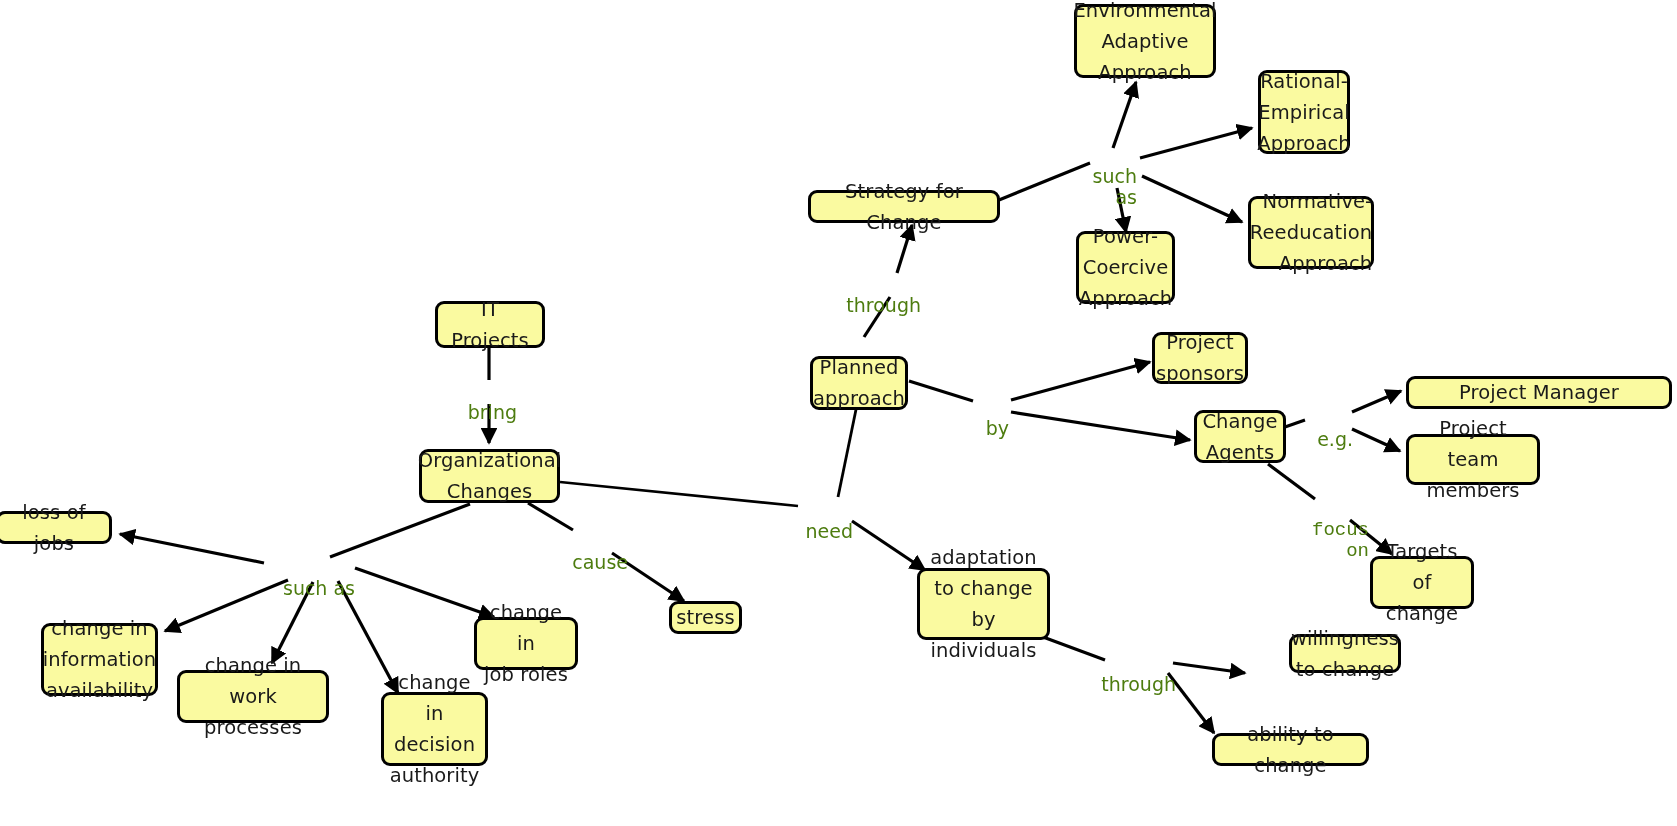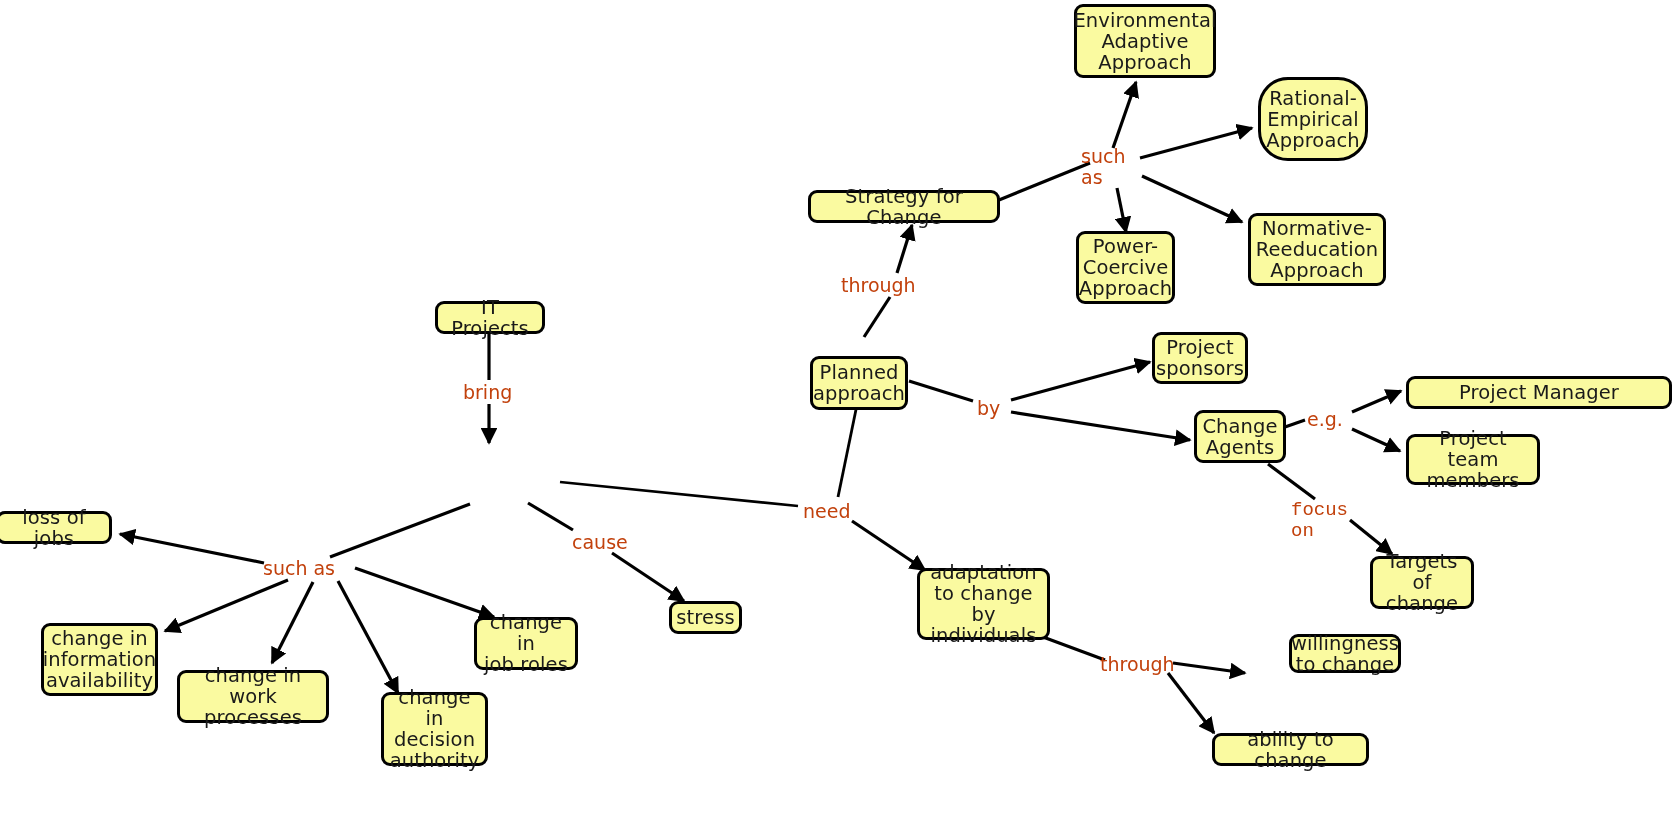--- a/index.html
+++ b/index.html
@@ -30,35 +30,36 @@
     box-sizing: border-box;
     display: flex;
     align-items: center;
     justify-content: center;
     text-align: center;
     background: #fafaa0;
     border: 3px solid #000000;
     border-radius: 9px;
     color: #1a1a1a;
     font-size: 19.5px;
-    line-height: 21px;
+    line-height: 31px;
     letter-spacing: 0.1px;
     white-space: pre-line;
     padding: 10px 7px;
     z-index: 5;
   }
   .link-label {
     position: absolute;
-    color: #c2410c;
+    color: #4d7c0f;
     font-size: 19px;
     line-height: 21px;
     white-space: pre-line;
-    text-align: left;
+    text-align: right;
     background: transparent;
     z-index: 6;
+    margin-top: 20px;
   }
 </style>
 </head>
 <body>
 
 <div id="map-canvas">
 
   <svg id="edge-layer" viewBox="0 0 1677 826" width="1677" height="826" xmlns="http://www.w3.org/2000/svg">
     <defs>
       <marker id="arrow" viewBox="0 0 10 10" refX="9" refY="5" markerWidth="5.2" markerHeight="5.2" orient="auto-start-reverse">
@@ -125,25 +126,25 @@
       <line x1="1173" y1="663" x2="1245" y2="673" marker-end="url(#arrow)"></line>
 
       <line x1="1168" y1="673" x2="1214" y2="733" marker-end="url(#arrow)"></line>
     </g>
   </svg>
 
   <div class="node" style="left:1074px; top:4px; width:142px; height:74px;">Environmental
 Adaptive
 Approach</div>
 
-  <div class="node" style="left:1258px; top:77px; width:110px; height:84px;border-radius:30px;">Rational-
+  <div class="node" style="left:1258px; top:70px; width:92px; height:84px;">Rational-
 Empirical
 Approach</div>
 
-  <div class="node" style="left:1248px; top:213px; width:138px; height:73px;">Normative-
+  <div class="node" style="left:1248px; top:196px; width:126px; height:73px;text-align:right;">Normative-
 Reeducation
 Approach</div>
 
   <div class="node" style="left:1076px; top:231px; width:99px; height:73px;">Power-
 Coercive
 Approach</div>
 
   <div class="node" style="left:808px; top:190px; width:192px; height:33px;">Strategy for Change</div>
 
   <div class="node" style="left:810px; top:356px; width:98px; height:54px;">Planned
@@ -156,22 +157,24 @@
 Agents</div>
 
   <div class="node" style="left:1406px; top:434px; width:134px; height:51px;">Project team
 members</div>
 
   <div class="node" style="left:1406px; top:376px; width:266px; height:33px;">Project Manager</div>
 
   <div class="node" style="left:1370px; top:556px; width:104px; height:53px;">Targets
 of change</div>
 
-  <div class="node" style="left:435px; top:301px; width:110px; height:33px;">IT Projects</div>
-
+  <div class="node" style="left:435px; top:301px; width:110px; height:47px;">IT Projects</div>
+
+  <div class="node" style="left:419px; top:449px; width:141px; height:54px;">Organizational
+Changes</div>
 
   <div class="node" style="left:-4px; top:511px; width:116px; height:33px;">loss of jobs</div>
 
   <div class="node" style="left:41px; top:623px; width:117px; height:73px;">change in
 information
 availability</div>
 
   <div class="node" style="left:177px; top:670px; width:152px; height:53px;">change in
 work processes</div>
 

